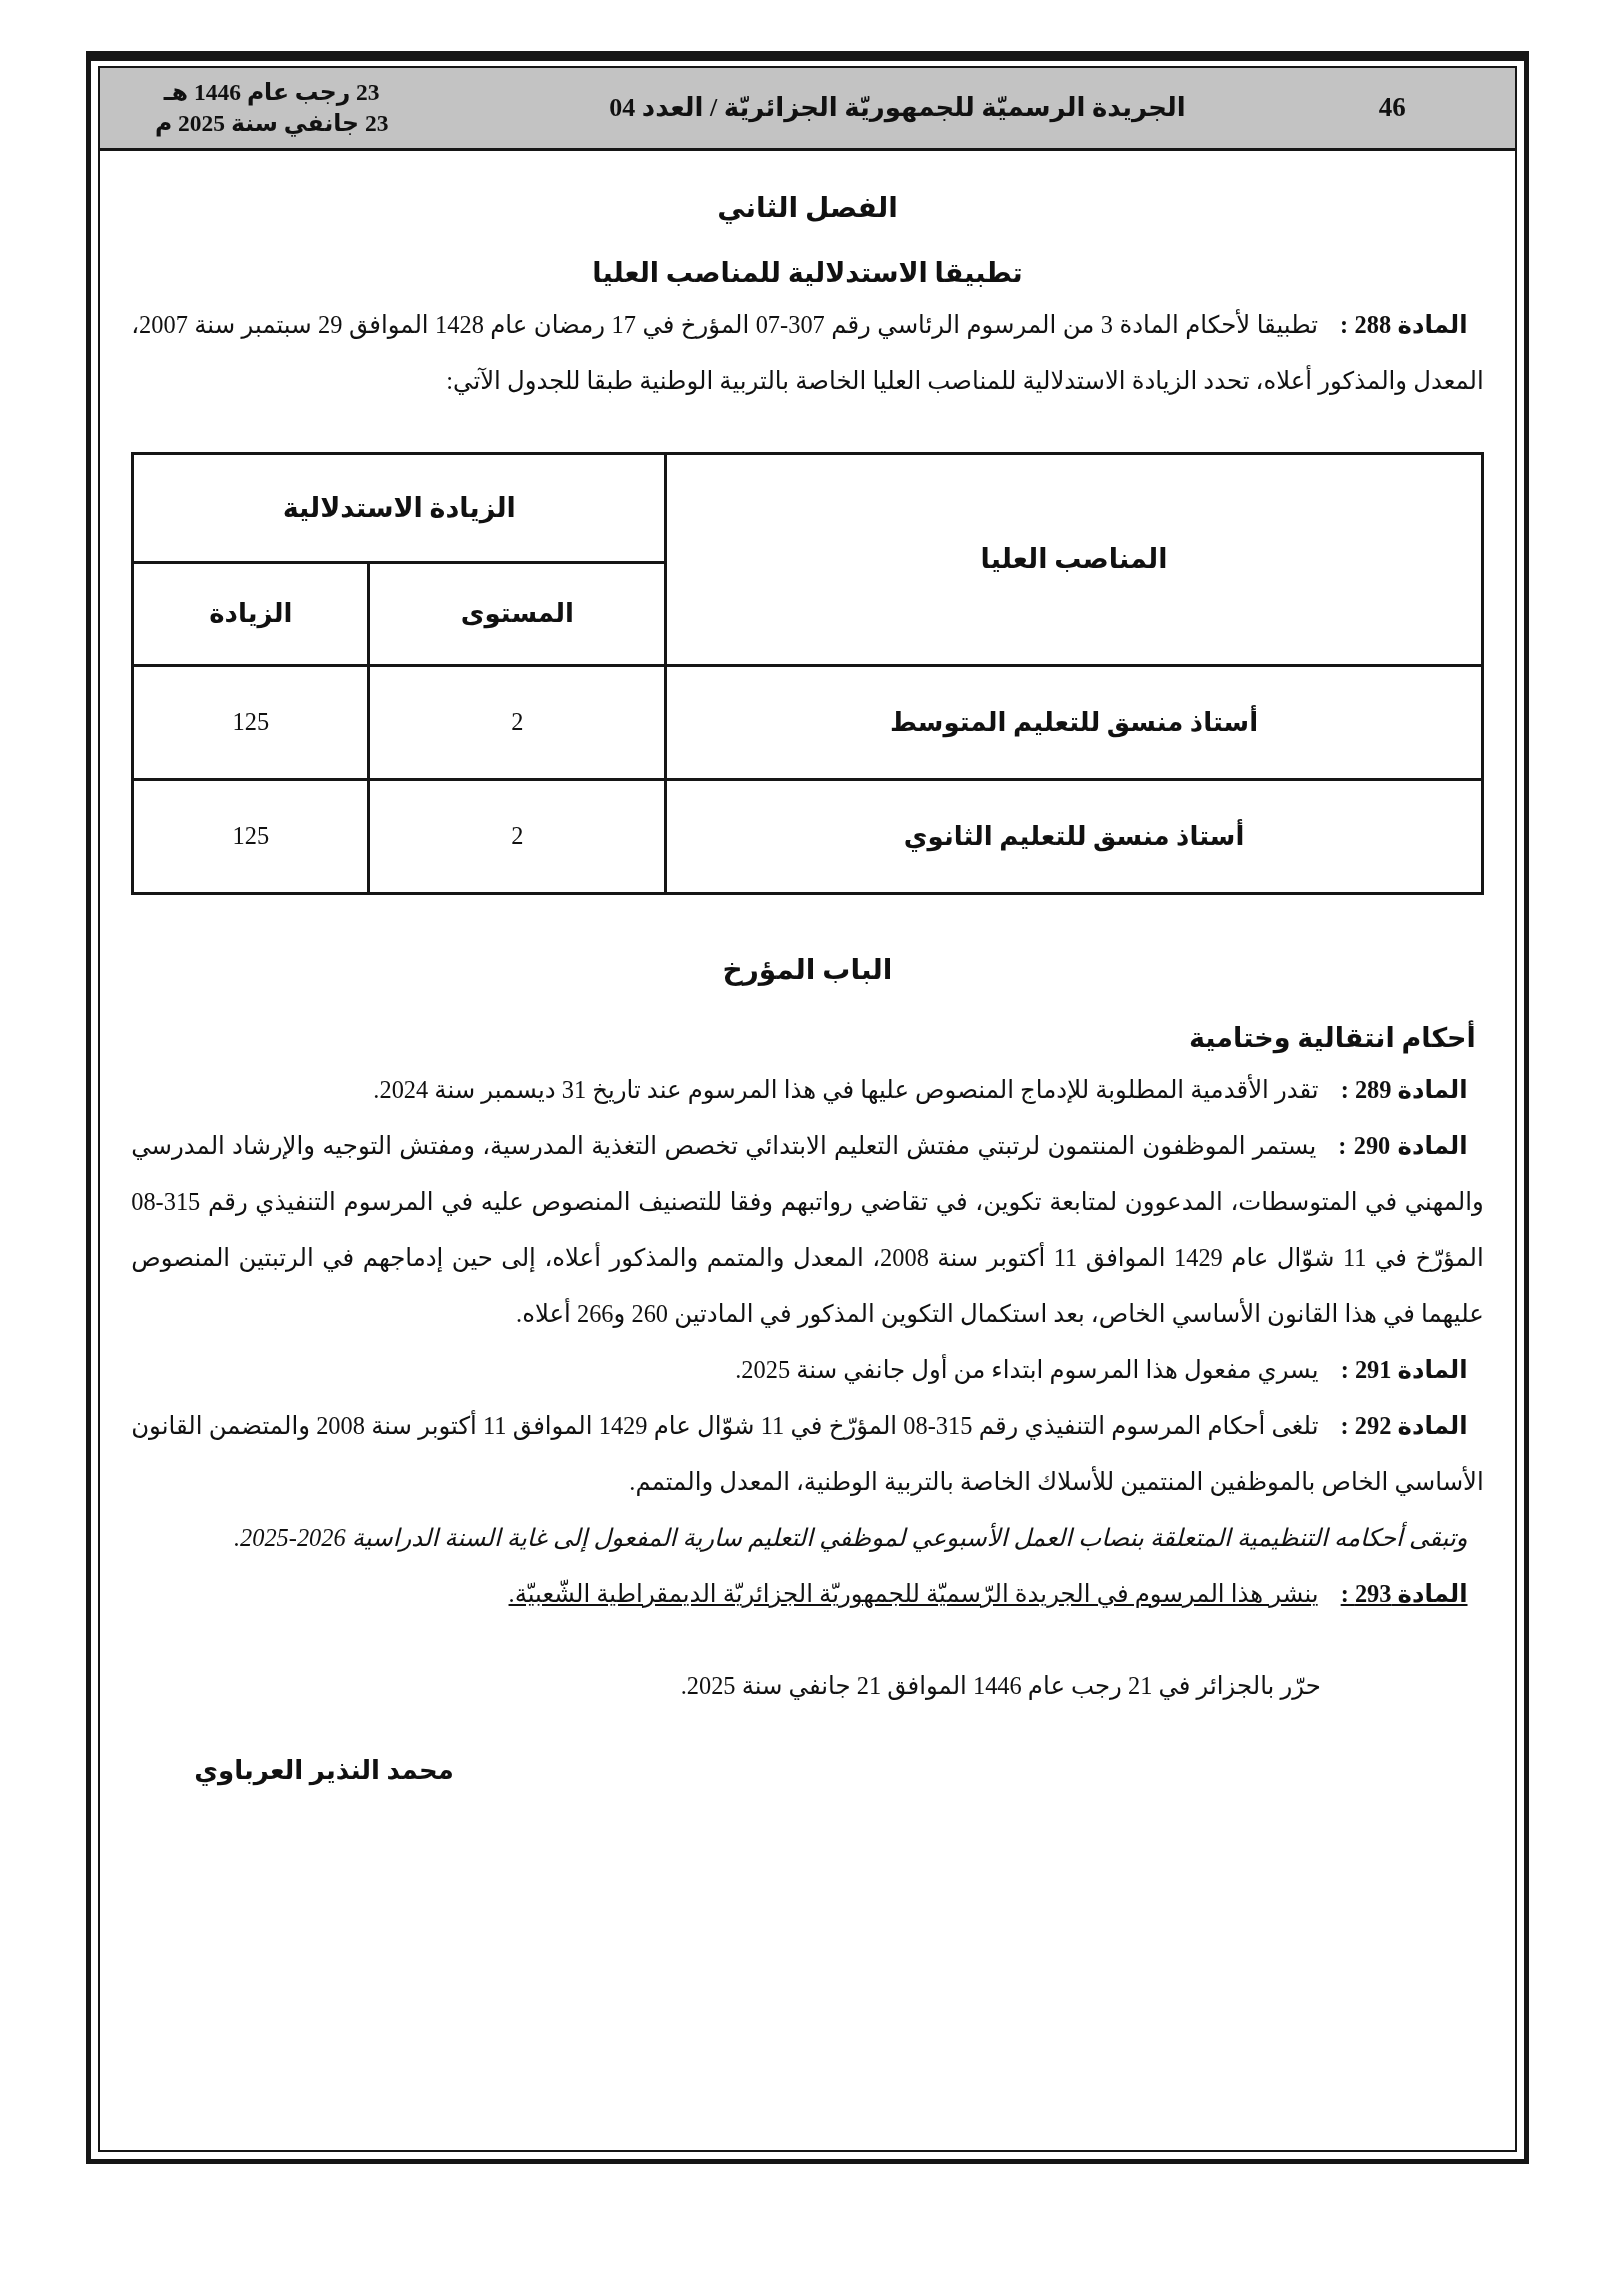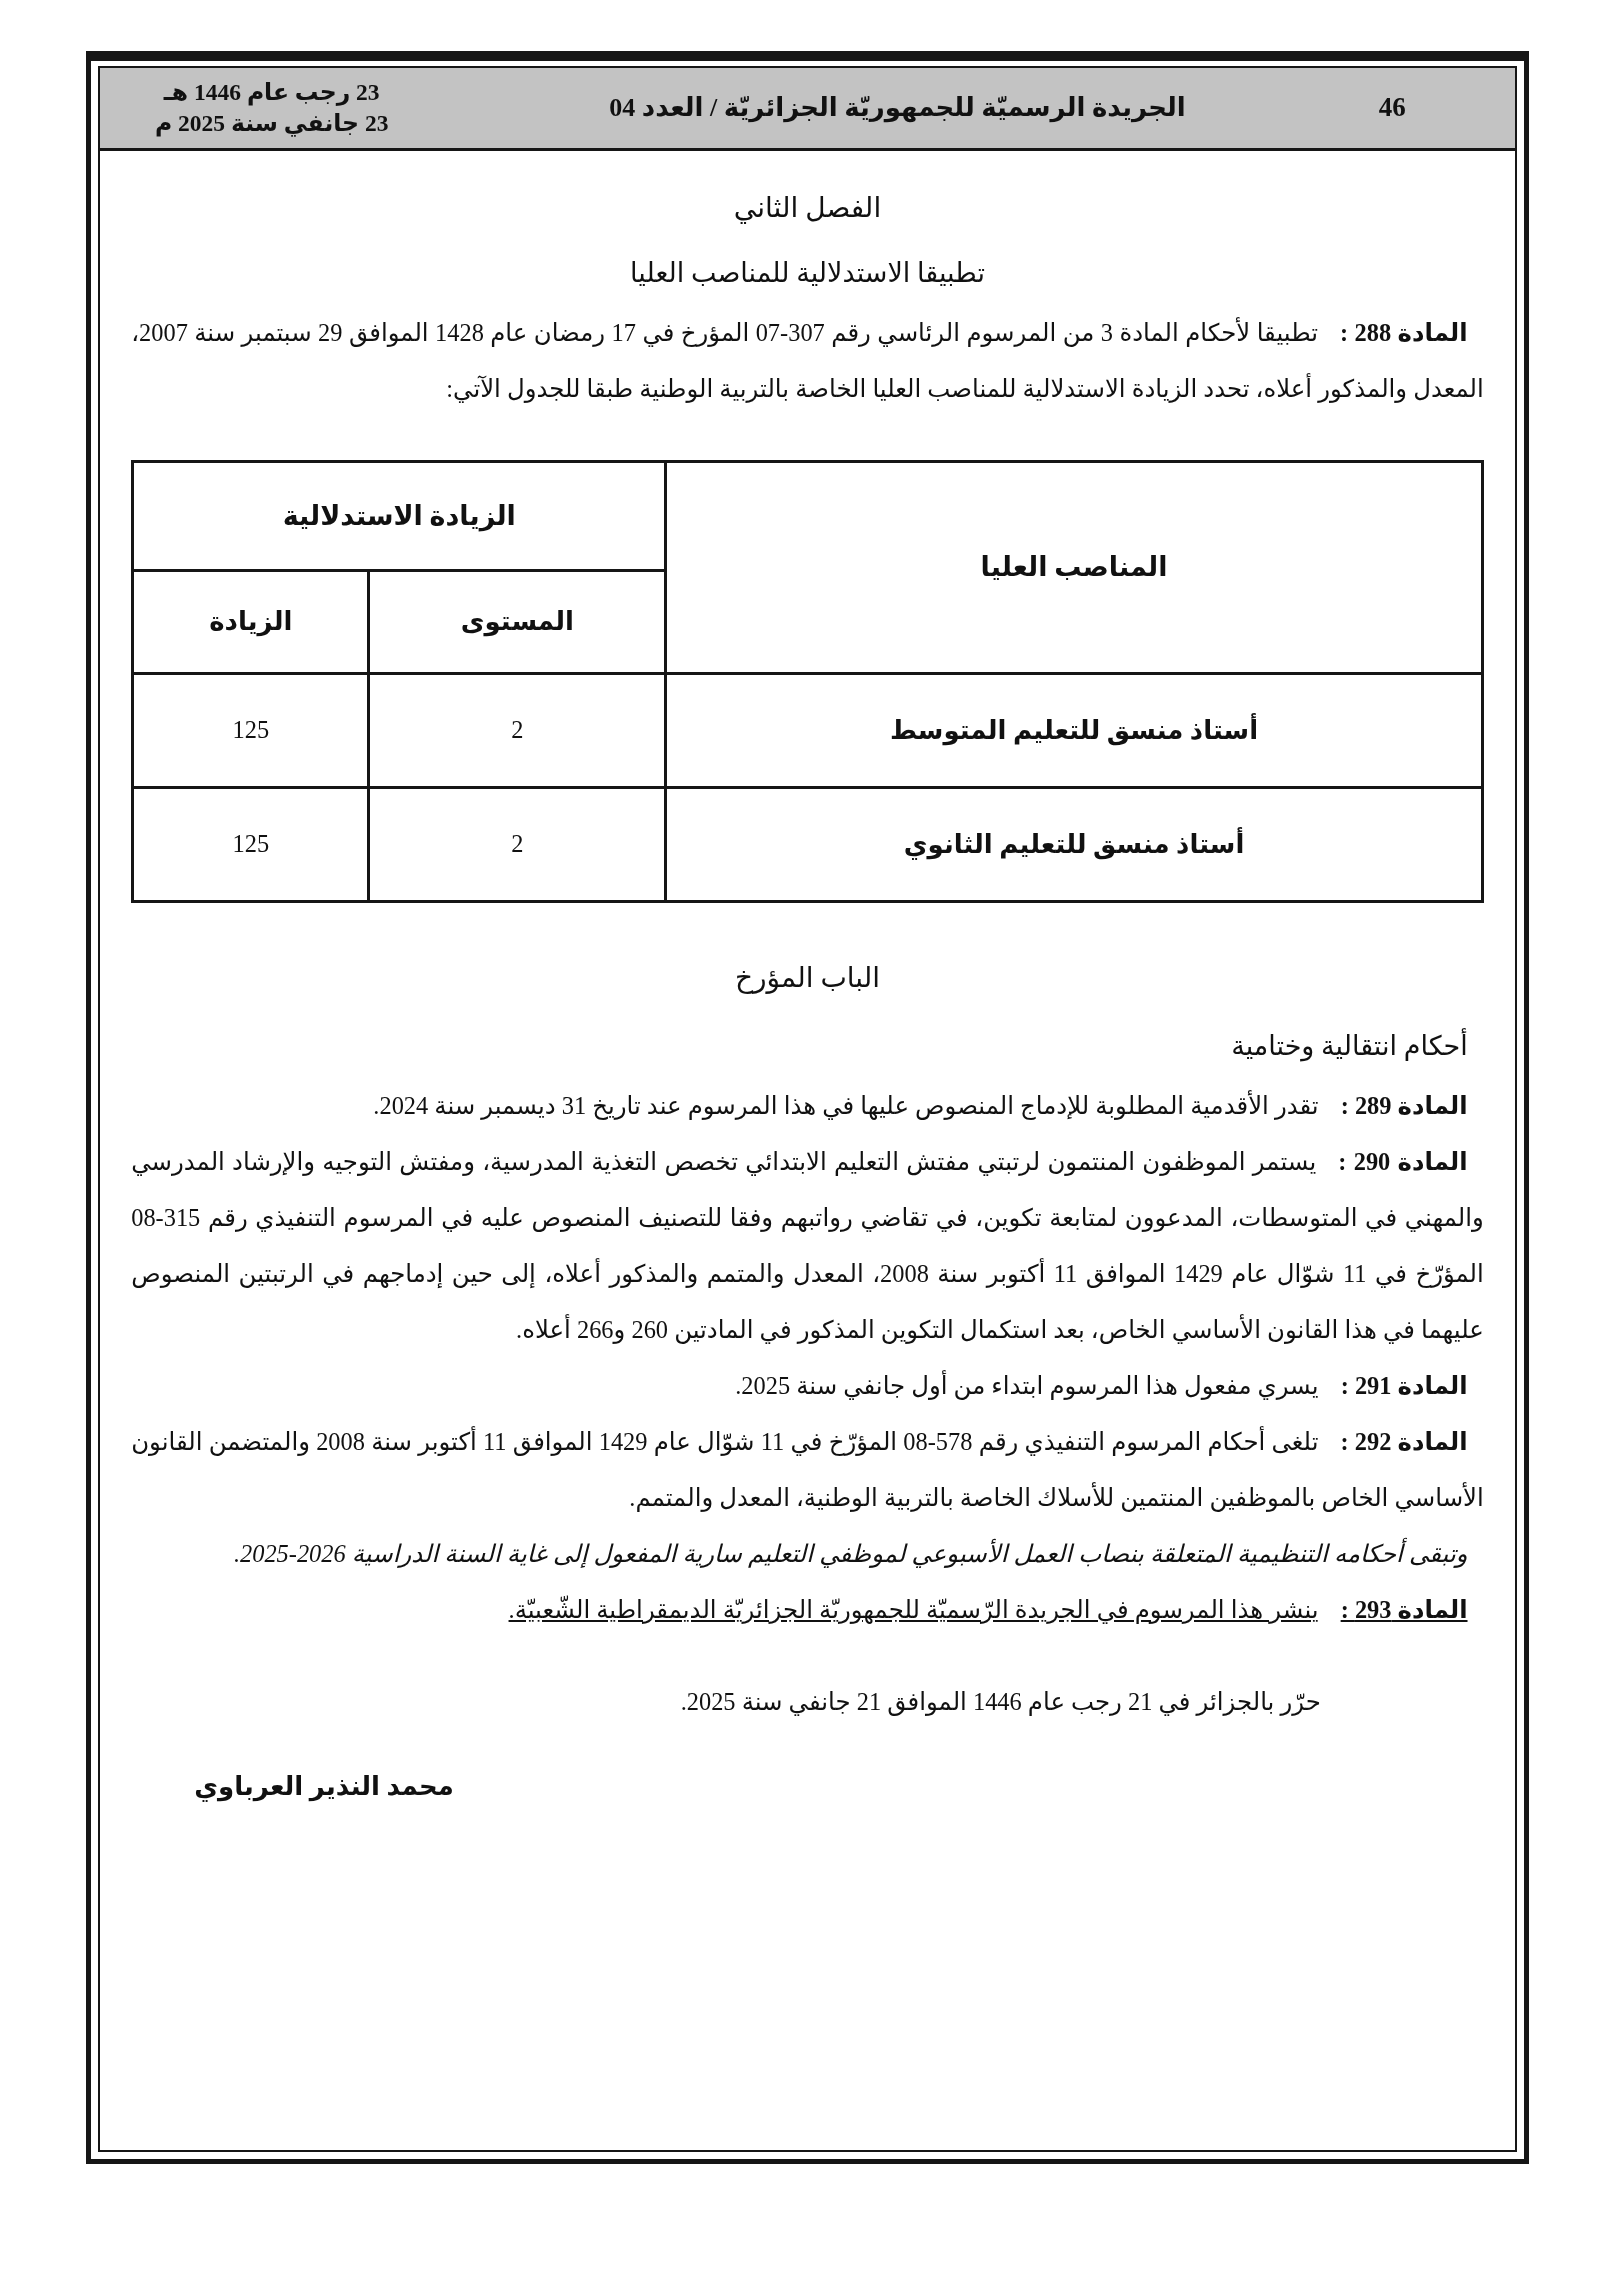--- a/index.html
+++ b/index.html
@@ -34,21 +34,21 @@
   .page-number { font-size: 27px; font-weight: bold; width: 109px; text-align: left; }
   .gazette-title { font-size: 26px; font-weight: bold; text-align: center; flex: 1; }
   .date-block { width: 289px; text-align: center; font-weight: bold; font-size: 23.5px; line-height: 31px; }
 
   
   .content {
     position: absolute; top: 87px; left: 0; right: 0; bottom: 0;
     padding: 0 31px; overflow: hidden;
     font-size: 24.4px;
   }
-  .heading   { text-align: center; font-weight: normal; font-size: 28px; margin: 16px; }
+  .heading   { text-align: center; font-weight: bold; font-size: 28px; margin: 8px; }
   .h-chapter { margin-top: 36px; }
   .h-sub     { margin-top: 33px; font-size: 27px; }
   .h-bab     { margin-top: 58px; }
   .h-ahkam   { margin-top: 36px; font-size: 27px; text-align: right; }
 
   p.art {
     margin: 0; text-align: justify; line-height: 56px;
     text-indent: 16.3px;
   }
   .art-label { font-weight: bold; padding-left: 9px; margin-left: 13px; }
@@ -143,21 +143,21 @@
 
         <h2 class="heading h-bab">الباب المؤرخ</h2>
         <h3 class="heading h-ahkam">أحكام انتقالية وختامية</h3>
 
         <p class="art mt-289"><span class="art-label">المادة 289 :</span><span>تقدر الأقدمية المطلوبة للإدماج المنصوص عليها في هذا المرسوم عند تاريخ 31 ديسمبر سنة 2024.</span></p>
 
         <p class="art mt-290"><span class="art-label">المادة 290 :</span><span>يستمر الموظفون المنتمون لرتبتي مفتش التعليم الابتدائي تخصص التغذية المدرسية، ومفتش التوجيه والإرشاد المدرسي والمهني في المتوسطات، المدعوون لمتابعة تكوين، في تقاضي رواتبهم وفقا للتصنيف المنصوص عليه في المرسوم التنفيذي رقم 315-08 المؤرّخ في 11 شوّال عام 1429 الموافق 11 أكتوبر سنة 2008، المعدل والمتمم والمذكور أعلاه، إلى حين إدماجهم في الرتبتين المنصوص عليهما في هذا القانون الأساسي الخاص، بعد استكمال التكوين المذكور في المادتين 260 و266 أعلاه.</span></p>
 
         <p class="art mt-291"><span class="art-label">المادة 291 :</span><span>يسري مفعول هذا المرسوم ابتداء من أول جانفي سنة 2025.</span></p>
 
-        <p class="art mt-292"><span class="art-label">المادة 292 :</span><span>تلغى أحكام المرسوم التنفيذي رقم 578-08 المؤرّخ في 11 شوّال عام 1429 الموافق 11 أكتوبر سنة 2008 والمتضمن القانون الأساسي الخاص بالموظفين المنتمين للأسلاك الخاصة بالتربية الوطنية، المعدل والمتمم.</span></p>
+        <p class="art mt-292"><span class="art-label">المادة 292 :</span><span>تلغى أحكام المرسوم التنفيذي رقم 315-08 المؤرّخ في 11 شوّال عام 1429 الموافق 11 أكتوبر سنة 2008 والمتضمن القانون الأساسي الخاص بالموظفين المنتمين للأسلاك الخاصة بالتربية الوطنية، المعدل والمتمم.</span></p>
 
         <p class="art mt-close">وتبقى أحكامه التنظيمية المتعلقة بنصاب العمل الأسبوعي لموظفي التعليم سارية المفعول إلى غاية السنة الدراسية 2026-2025.</p>
 
         <p class="art mt-293"><span class="art-label">المادة 293 :</span><span>ينشر هذا المرسوم في الجريدة الرّسميّة للجمهوريّة الجزائريّة الديمقراطية الشّعبيّة.</span></p>
 
         <p class="issued-line">حرّر بالجزائر في 21 رجب عام 1446 الموافق 21 جانفي سنة 2025.</p>
 
         <p class="signature">محمد النذير العرباوي</p>
 
       </main>

